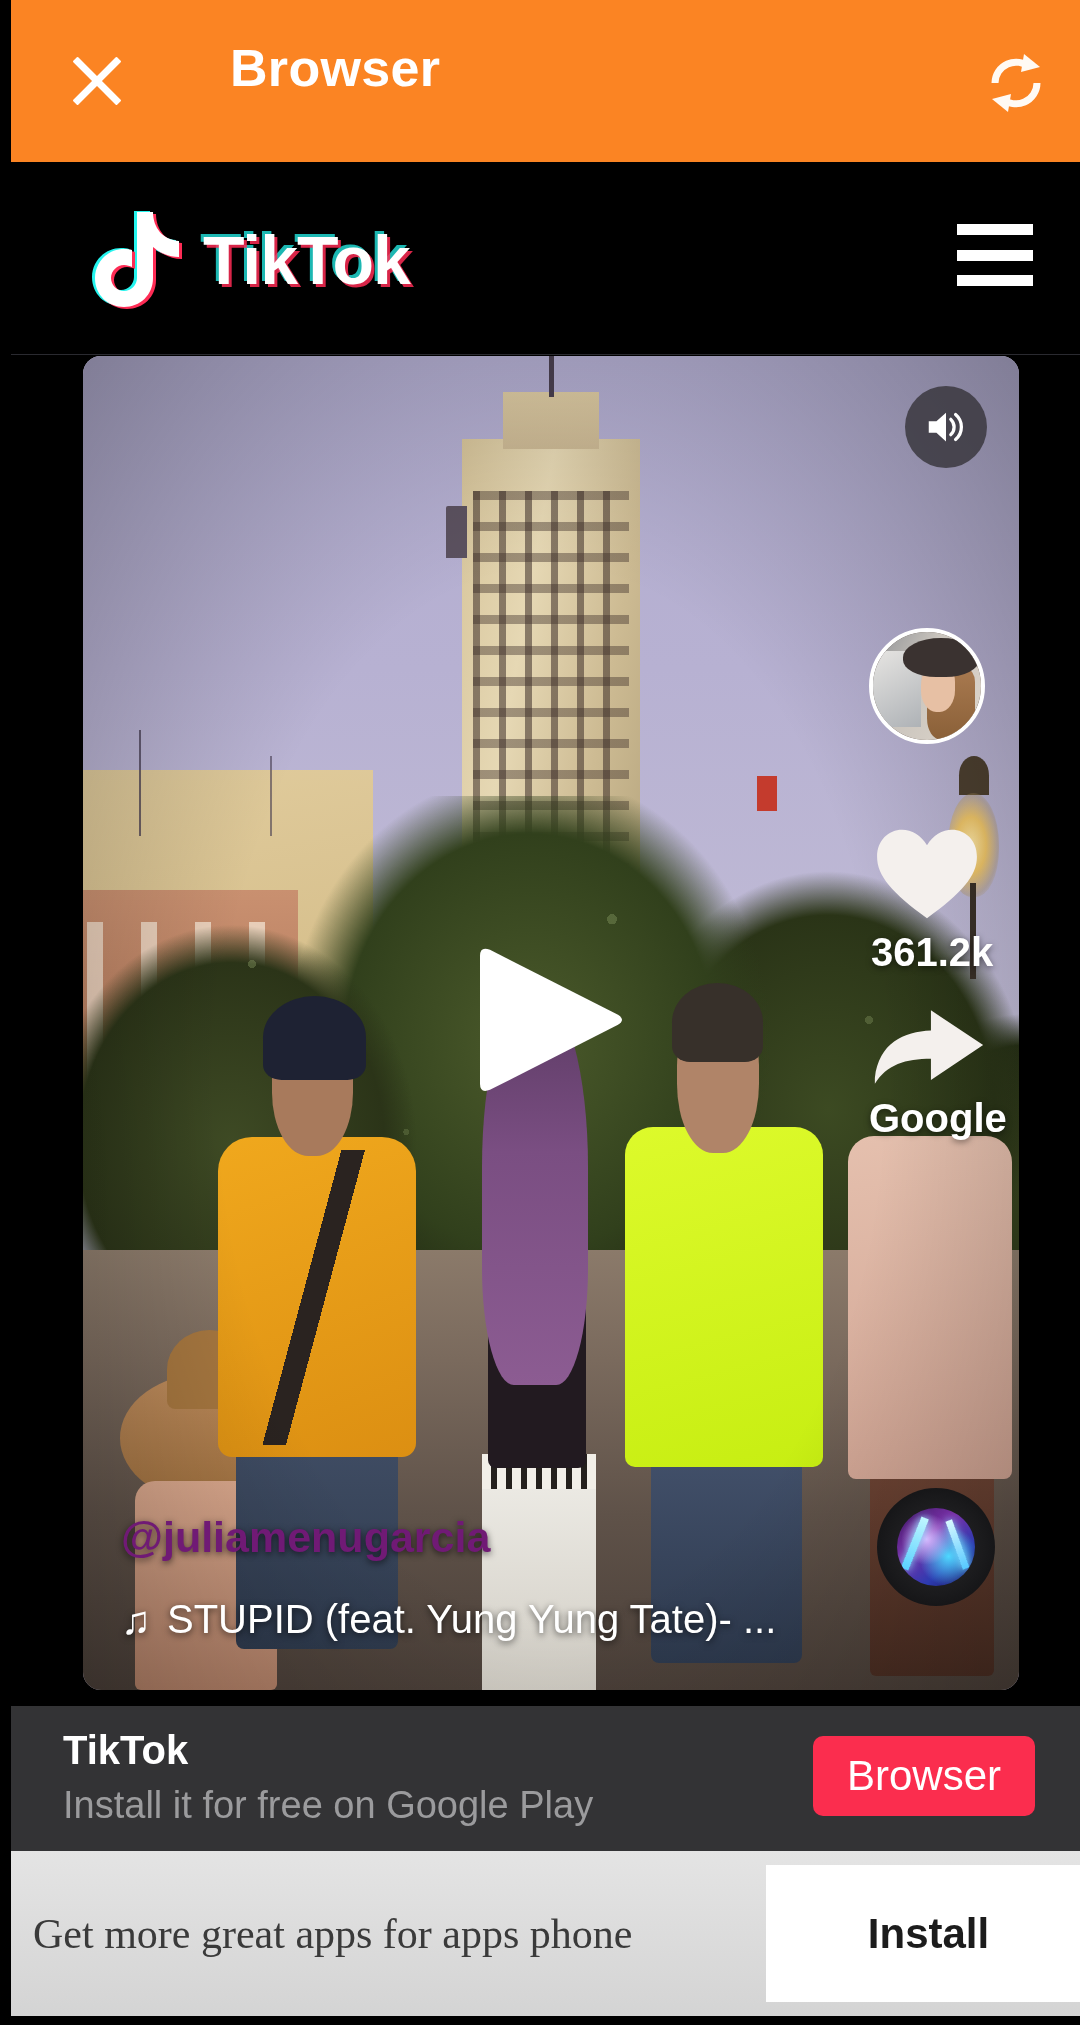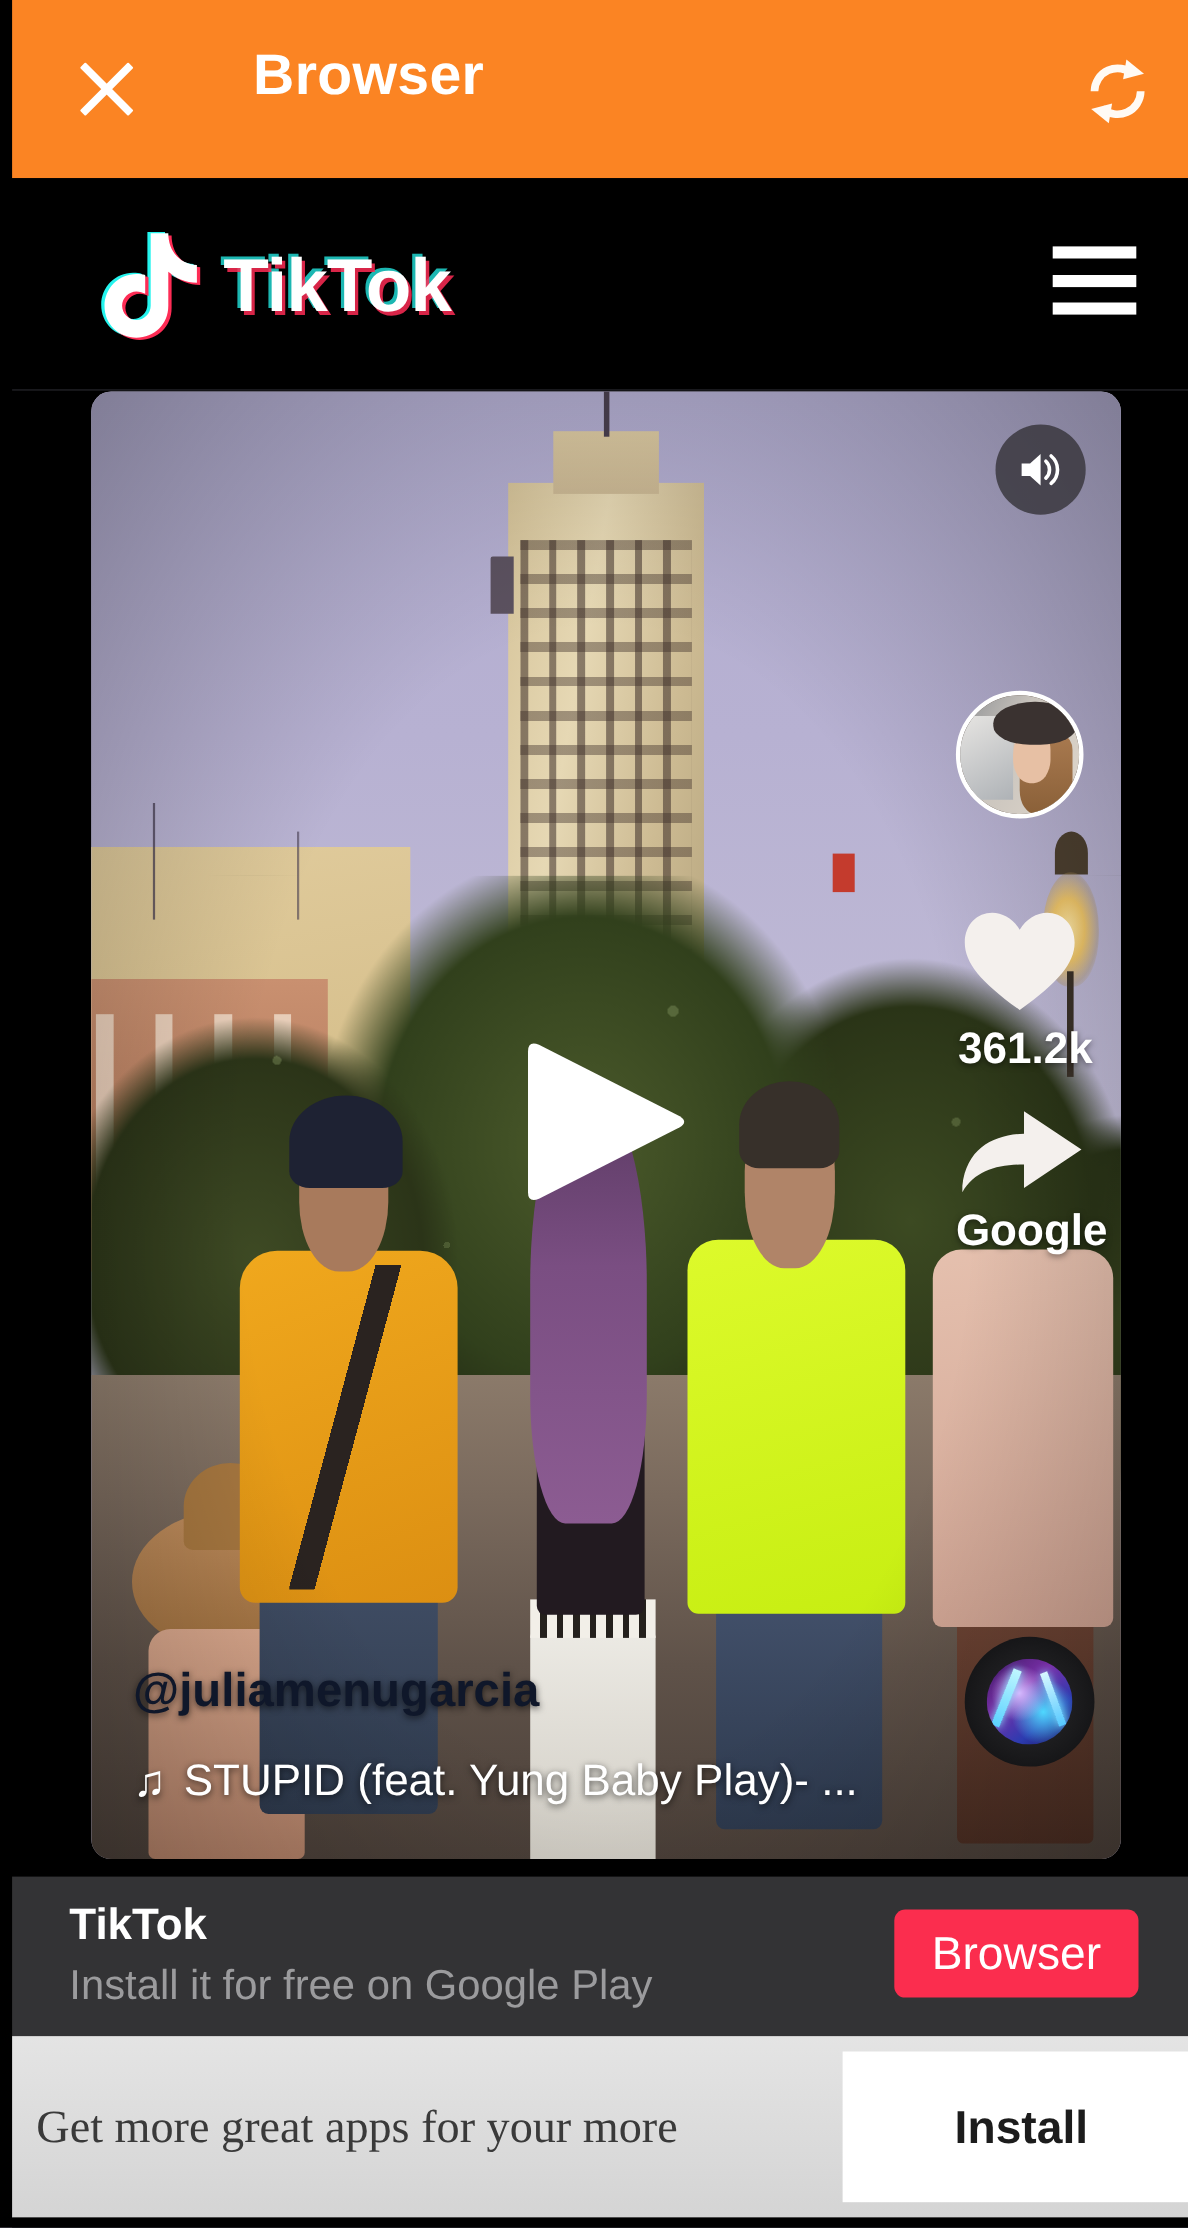--- a/index.html
+++ b/index.html
@@ -326,21 +326,21 @@
     background:linear-gradient(#bff6ff,#5ad2ff); transform:rotate(22deg);
     box-shadow:0 0 8px #7fe4ff;
   }
   .disc .art::after{
     content:""; position:absolute; right:18%; top:14%; width:9%; height:66%;
     background:linear-gradient(#d7f8ff,#56c9ff); transform:rotate(-20deg);
     box-shadow:0 0 8px #7fe4ff;
   }
   .caption-user{
     position:absolute; left:38px; bottom:128px;
-    font-size:43px; font-weight:bold; color:#0f172a;
+    font-size:43px; font-weight:bold; color:#701a75;
     text-shadow:0 2px 7px rgba(0,0,0,.65);
   }
   .caption-song{
     position:absolute; left:38px; bottom:48px;
     font-size:40px; color:#fff; display:flex; align-items:center; gap:16px;
     text-shadow:0 2px 7px rgba(0,0,0,.65); white-space:nowrap;
   }
   .note-glyph{ font-size:40px; line-height:1; }
 
   
@@ -514,30 +514,30 @@
         <div class="share-label">Google</div>
       </div>
 
       <div class="disc">
         <div class="art"></div>
       </div>
 
       <div class="caption-user">@juliamenugarcia</div>
       <div class="caption-song">
         <span class="note-glyph">♫</span>
-        <span>STUPID (feat. Yung Baby Play)- ...</span>
+        <span>STUPID (feat. Yung Yung Tate)- ...</span>
       </div>
     </div>
   </div>
 
   <div class="dl-banner">
     <div class="dl-title">TikTok</div>
     <div class="dl-sub">Install it for free on Google Play</div>
     <button class="dl-btn">Browser</button>
   </div>
 
   <div class="install-banner">
-    <div class="install-text">Get more great apps for your more</div>
+    <div class="install-text">Get more great apps for apps phone</div>
     <button class="install-btn">Install</button>
   </div>
 
   <div class="nav-strip"></div>
 </div>
 
 </body></html>

